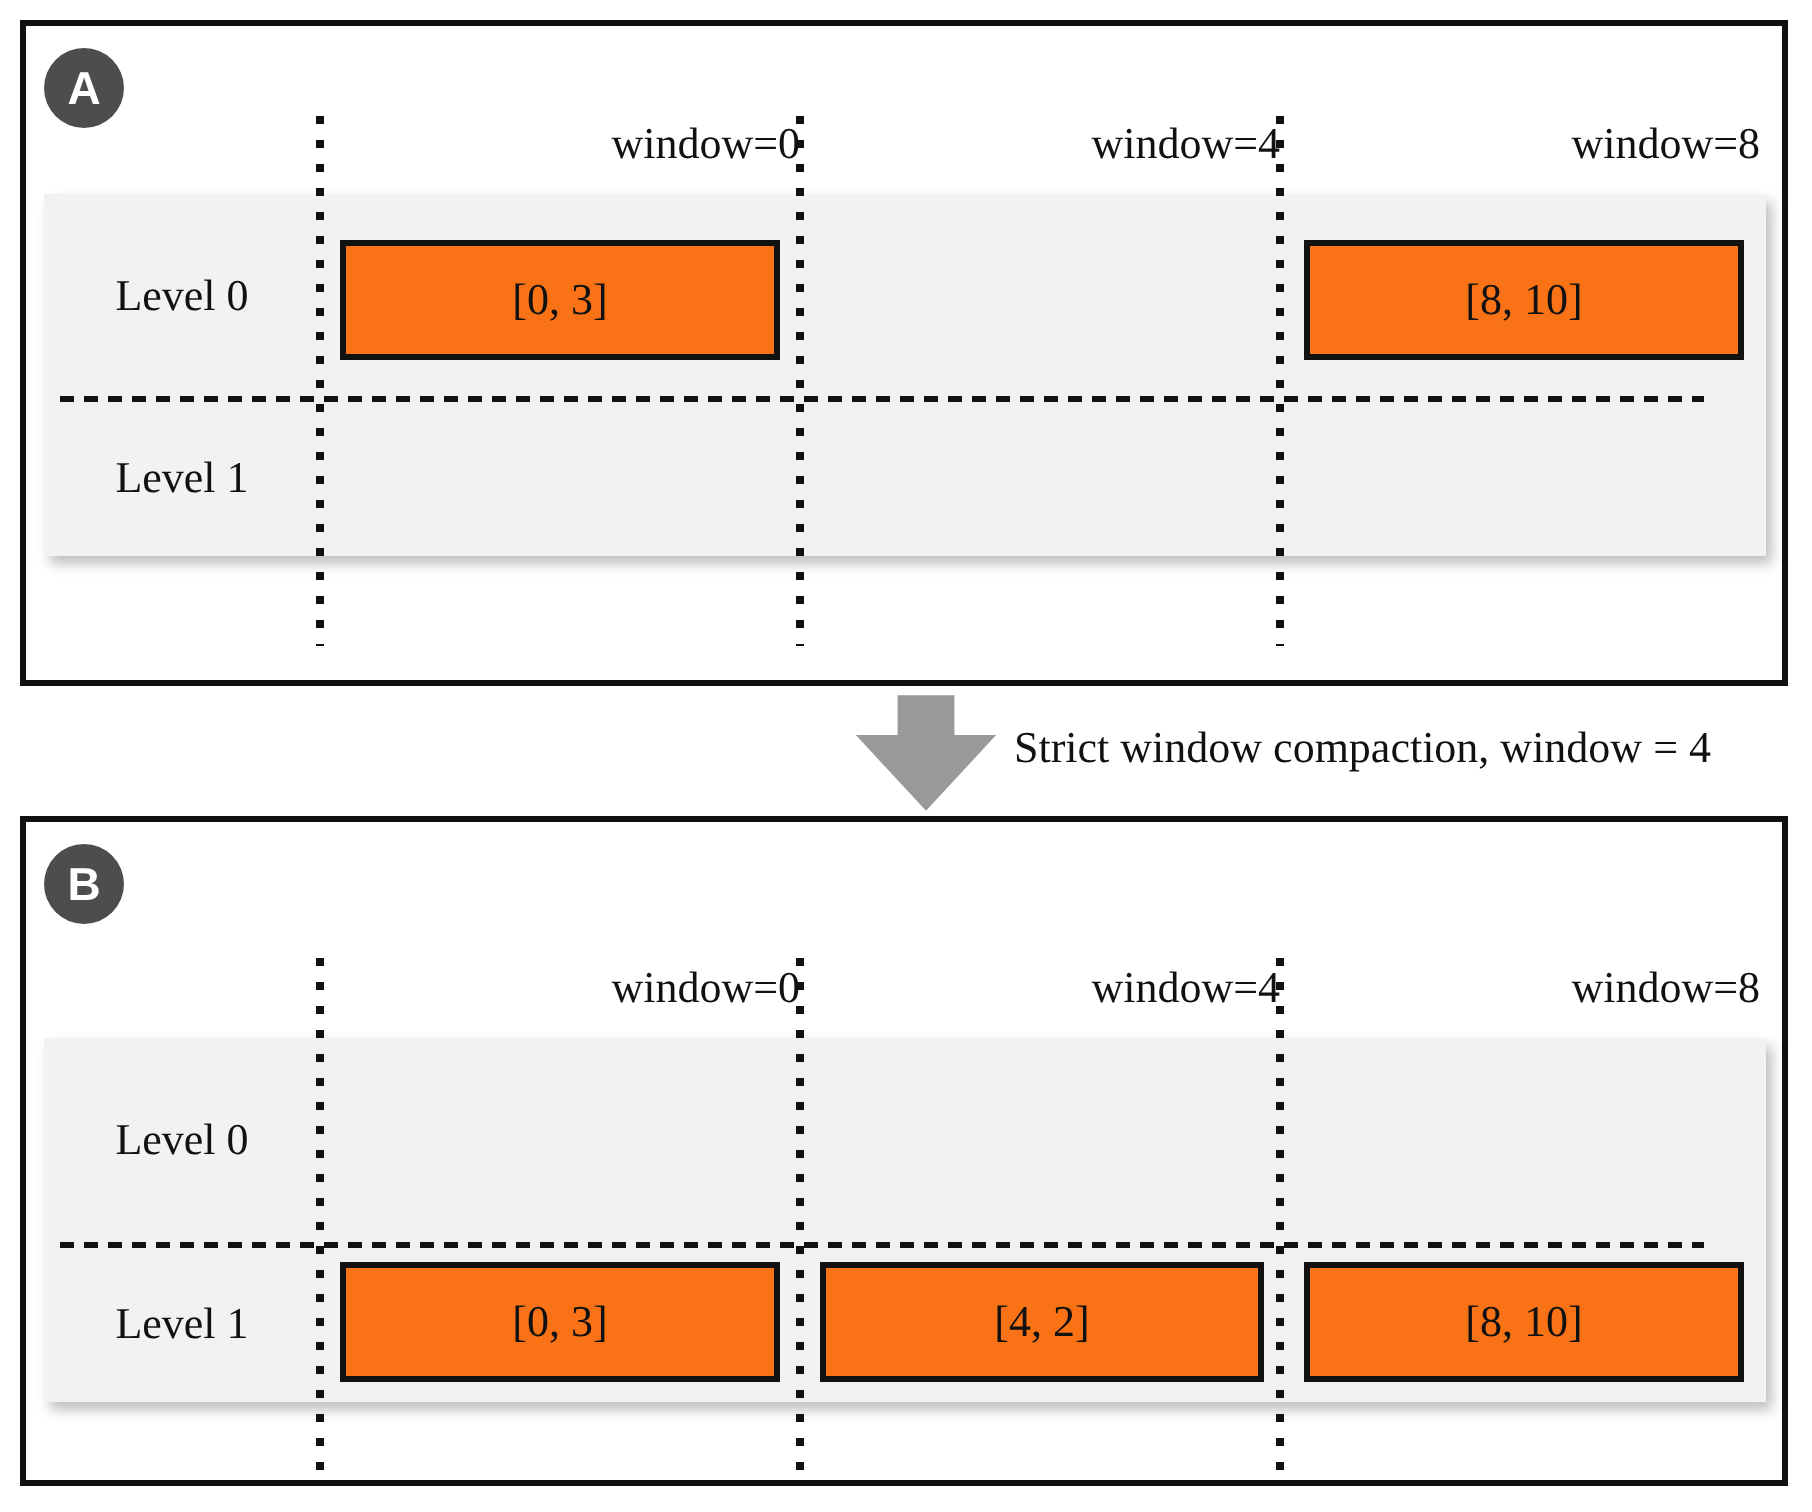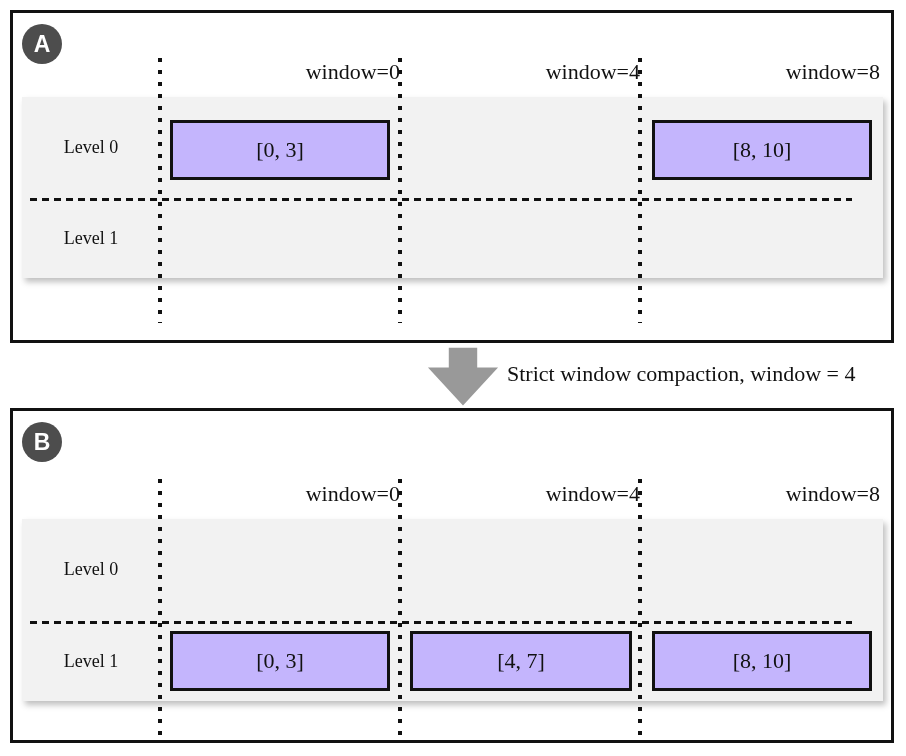--- a/index.html
+++ b/index.html
@@ -32,25 +32,25 @@
     position:absolute; left:9px; width:861px; background:#f2f2f2;
     box-shadow:3px 4px 6px rgba(0,0,0,0.25);
   }
   .hdash {
     position:absolute; left:17px; width:822px; height:3px;
     background-image:repeating-linear-gradient(to right, #111 0px 7px, transparent 7px 12px);
   }
   .row-label {
     position:absolute; left:9px; width:138px;
     display:flex; align-items:center; justify-content:center;
-    font-size:18px; white-space:nowrap;
+    font-size:22px; white-space:nowrap;
   }
   .file-box {
     position:absolute; height:60px; box-sizing:border-box;
-    background:#c4b5fd; border:3px solid #111;
+    background:#f97316; border:3px solid #111;
     display:flex; align-items:center; justify-content:center;
     font-size:22px; white-space:nowrap;
   }
   .transition {
     position:absolute; left:0; top:344px; width:906px; height:64px;padding-left:24px;
   }
   .arrow-icon { position:absolute; left:427px; top:2px; width:72px; height:62px; }
   .transition-label {
     position:absolute; left:507px; top:16px;
     font-size:22px; line-height:28px; white-space:nowrap;
@@ -102,17 +102,17 @@
     <div class="vline" style="left:145px; top:68px; height:258px;"></div>
     <div class="vline" style="left:385px; top:68px; height:258px;"></div>
     <div class="vline" style="left:625px; top:68px; height:258px;"></div>
 
     <div class="hdash" style="top:210px;"></div>
 
     <div class="row-label" style="top:108px; height:101px;">Level 0</div>
     <div class="row-label" style="top:211px; height:79px;">Level 1</div>
 
     <div class="file-box" style="left:157px; top:220px; width:220px;">[0, 3]</div>
-    <div class="file-box" style="left:397px; top:220px; width:222px;">[4, 7]</div>
+    <div class="file-box" style="left:397px; top:220px; width:222px;">[4, 2]</div>
     <div class="file-box" style="left:639px; top:220px; width:220px;">[8, 10]</div>
   </div>
 
 </div>
 
 </body></html>

